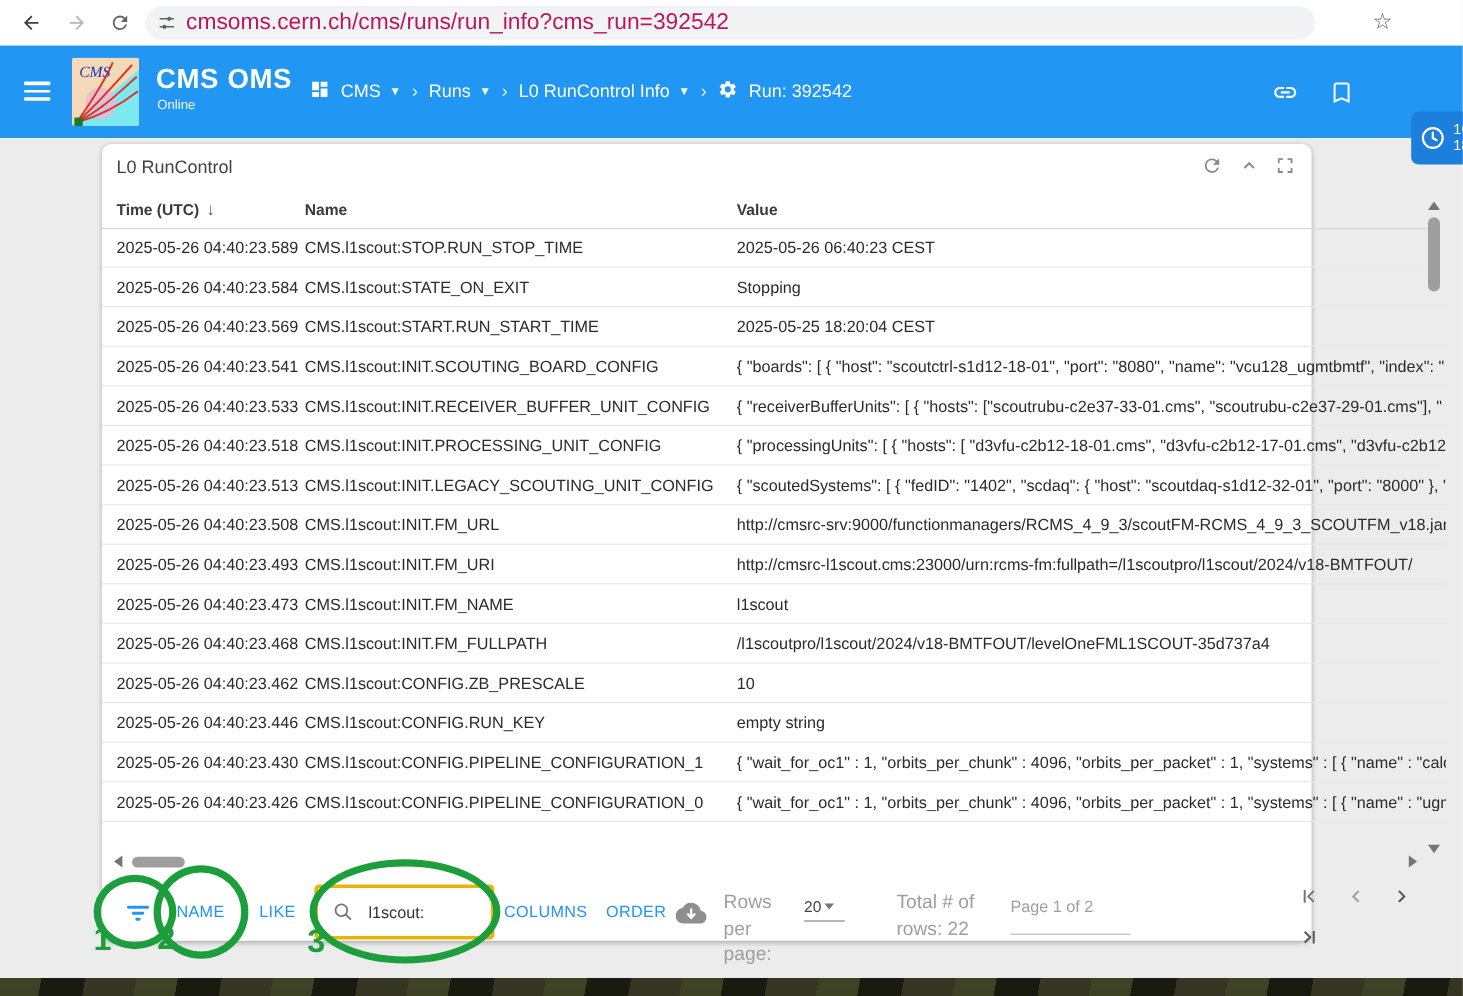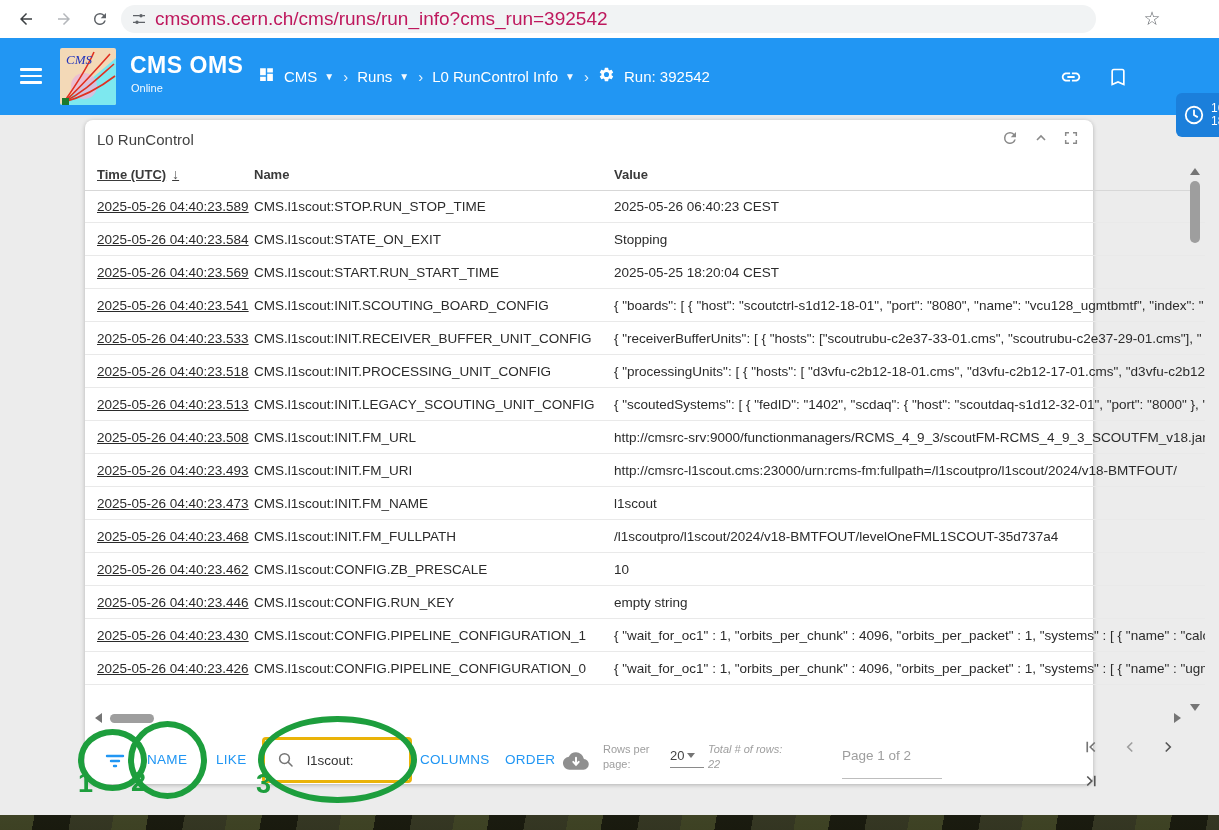--- a/index.html
+++ b/index.html
@@ -34,21 +34,21 @@
   
   #card{left:85px;top:120px;width:1008px;height:664px;background:#fff;border-radius:8px;
         box-shadow:0 1px 4px rgba(0,0,0,.25);}
   #card-title{left:12px;top:11px;font-size:15px;color:#424242;}
   #card-icons{right:14px;top:9px;display:flex;gap:14px;align-items:center;}
   #table-head{left:0;top:38px;width:1106px;display:flex;height:32px;align-items:center;
               border-bottom:1px solid #d7d7d7;font-size:13px;font-weight:bold;color:#3a3a3a;}
   #rows{left:0;top:70px;width:1120px;}
   .row{display:flex;height:32px;align-items:center;border-bottom:1px solid #e9e9e9;
        font-size:13.5px;color:#2b2b2b;}
-  .c-time{width:157px;padding-left:12px;flex:none;white-space:nowrap;text-decoration:underline;}
+  .c-time{width:157px;padding-left:12px;flex:none;white-space:nowrap;}
   .c-name{width:360px;flex:none;white-space:nowrap;overflow:hidden;}
   .c-value{flex:1;overflow:hidden;white-space:nowrap;padding-right:16px;}
   #sort-arrow{font-weight:normal;color:#555;margin-left:6px;font-size:14px;}
 
   
   #vscroll{left:1103px;top:48px;width:14px;height:544px;}
   #vscroll .tri-up{margin:0 auto;width:0;height:0;border-left:5px solid transparent;border-right:5px solid transparent;border-bottom:7px solid #757575;}
   #vscroll .tri-dn{margin:6px auto 0;width:0;height:0;border-left:5px solid transparent;border-right:5px solid transparent;border-top:7px solid #757575;}
   #v-thumb{width:10px;margin:6px auto 0;height:62px;background:#9e9e9e;border-radius:5px;}
   #v-track{height:455px;}
@@ -62,26 +62,26 @@
   #filter-icon{left:18px;top:629px;}
   #field-link{left:62px;top:632px;}
   #op-link{left:131px;top:632px;}
   #search-box{left:177px;top:617px;width:150px;height:46px;border:3px solid #eab308;border-radius:4px;
               background:#fff;display:flex;align-items:center;padding-left:12px;box-sizing:border-box;gap:10px;}
   #search-input{border:none;outline:none;width:95px;font-size:13.5px;color:#333;
                 font-family:"Liberation Sans",sans-serif;background:transparent;}
   #columns-link{left:335px;top:632px;}
   #order-link{left:420px;top:632px;}
   #cloud-icon{left:478px;top:628px;}
-  .gray-label{color:#9e9e9e;font-size:11px;line-height:1.35;}
+  .gray-label{color:#9e9e9e;font-size:16px;line-height:1.35;}
   #rpp-label{left:518px;top:622px;width:62px;}
   #rpp-select{left:585px;top:628px;width:34px;border-bottom:1px solid #8a8a8a;padding-bottom:4px;
               font-size:13px;color:#444;display:flex;align-items:center;gap:3px;}
   #rpp-caret{width:0;height:0;border-left:4px solid transparent;border-right:4px solid transparent;border-top:5px solid #757575;}
-  #total-label{left:623px;top:622px;width:80px;font-style:italic;}
+  #total-label{left:662px;top:622px;width:80px;}
   #page-input{left:757px;top:628px;width:100px;border-bottom:1px solid #bdbdbd;padding-bottom:15px;
               color:#9e9e9e;font-size:13.5px;}
   .pag{color:#757575;}
   #pag-first{left:997px;top:618px;}
   #pag-prev{left:1036px;top:618px;}
   #pag-next{left:1074px;top:618px;}
   #pag-last{left:997px;top:652px;}
 
   
   .ann{border:6px solid #1d9e3d;border-radius:50%;pointer-events:none;z-index:6;box-sizing:border-box;}

